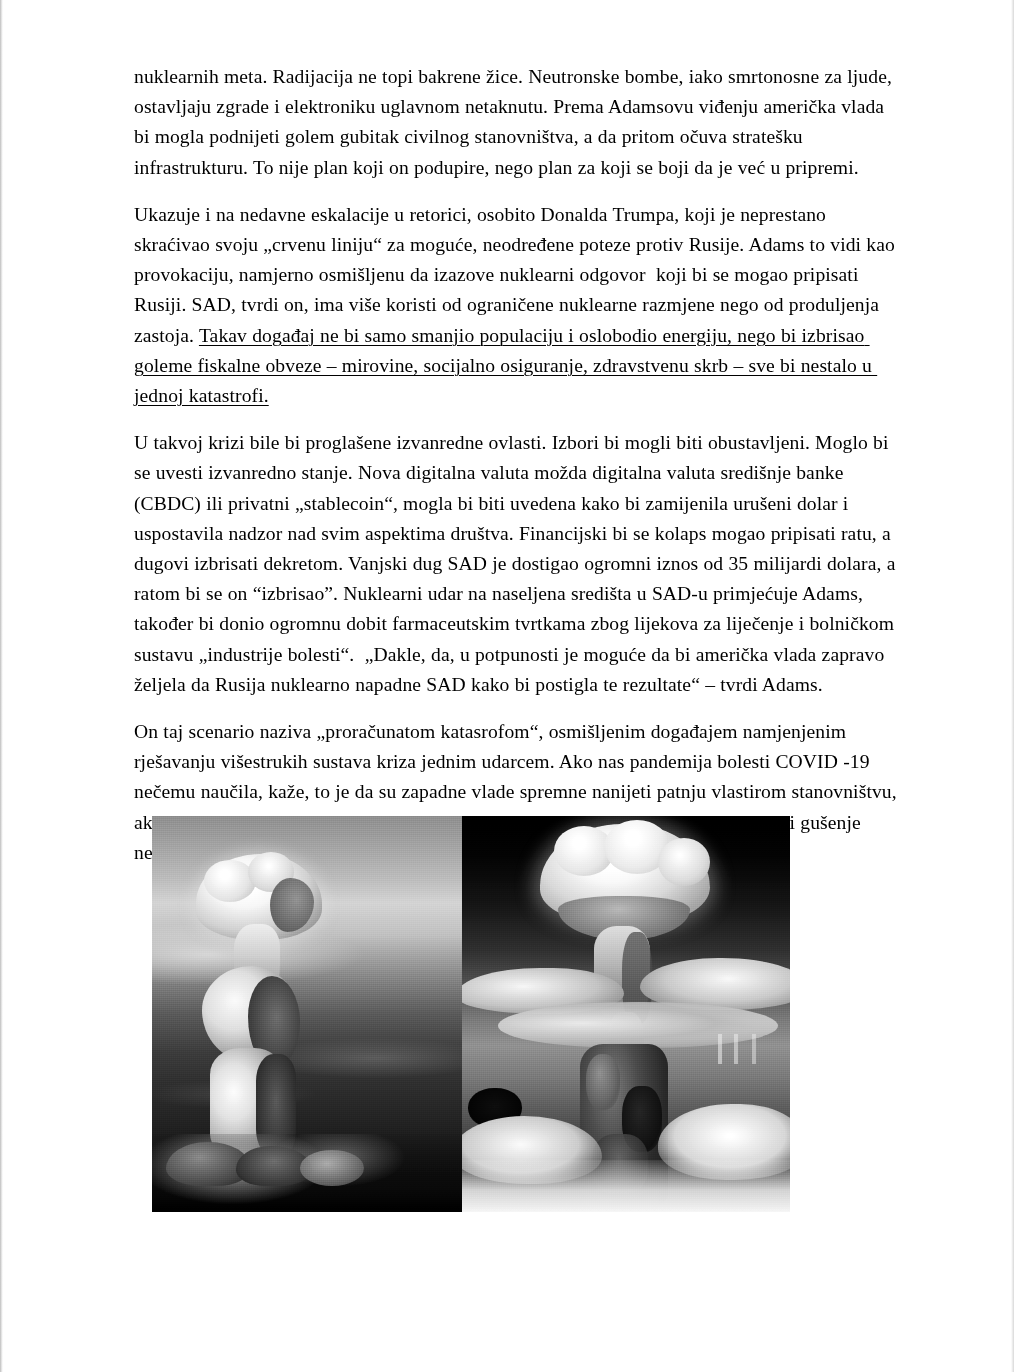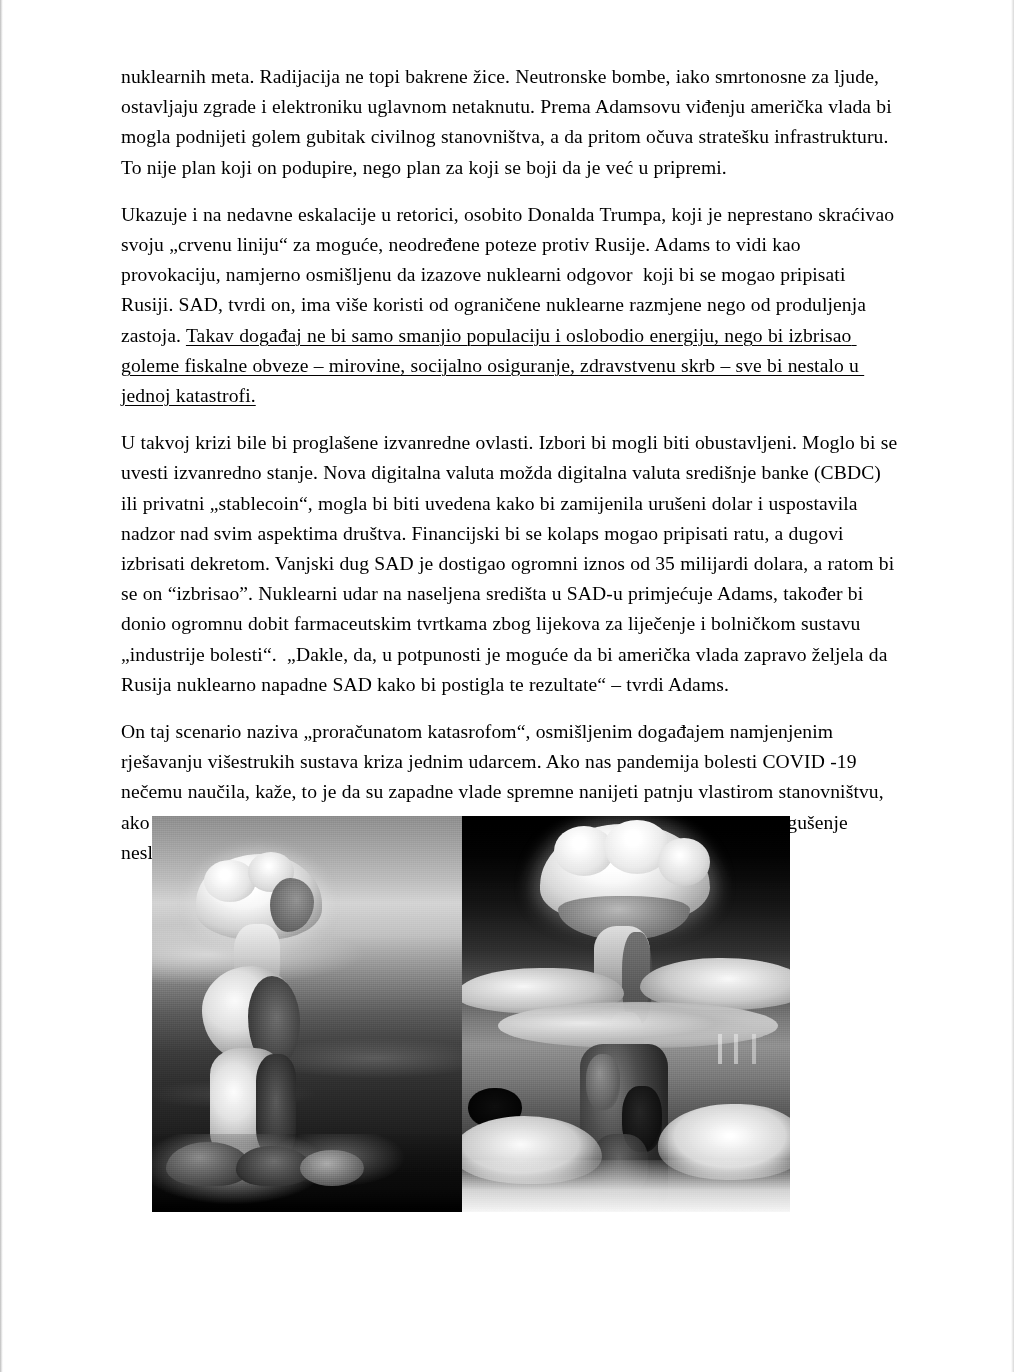--- a/index.html
+++ b/index.html
@@ -31,21 +31,21 @@
   }
 
   .doc-body {
     position: absolute;
     left: 121px;
     top: 62px;
     width: 780px;
   }
 
   p.para {
-    margin: 0 0 17px 0;
+    margin: 0 0 17px 13px;
     font-size: 19.6px;
     line-height: 30.2px;
     text-align: left;
     letter-spacing: 0.005em;
     word-spacing: 0.01em;
     white-space: pre-wrap;
   }
 
   p.para:last-of-type { margin-bottom: 0; }
 

